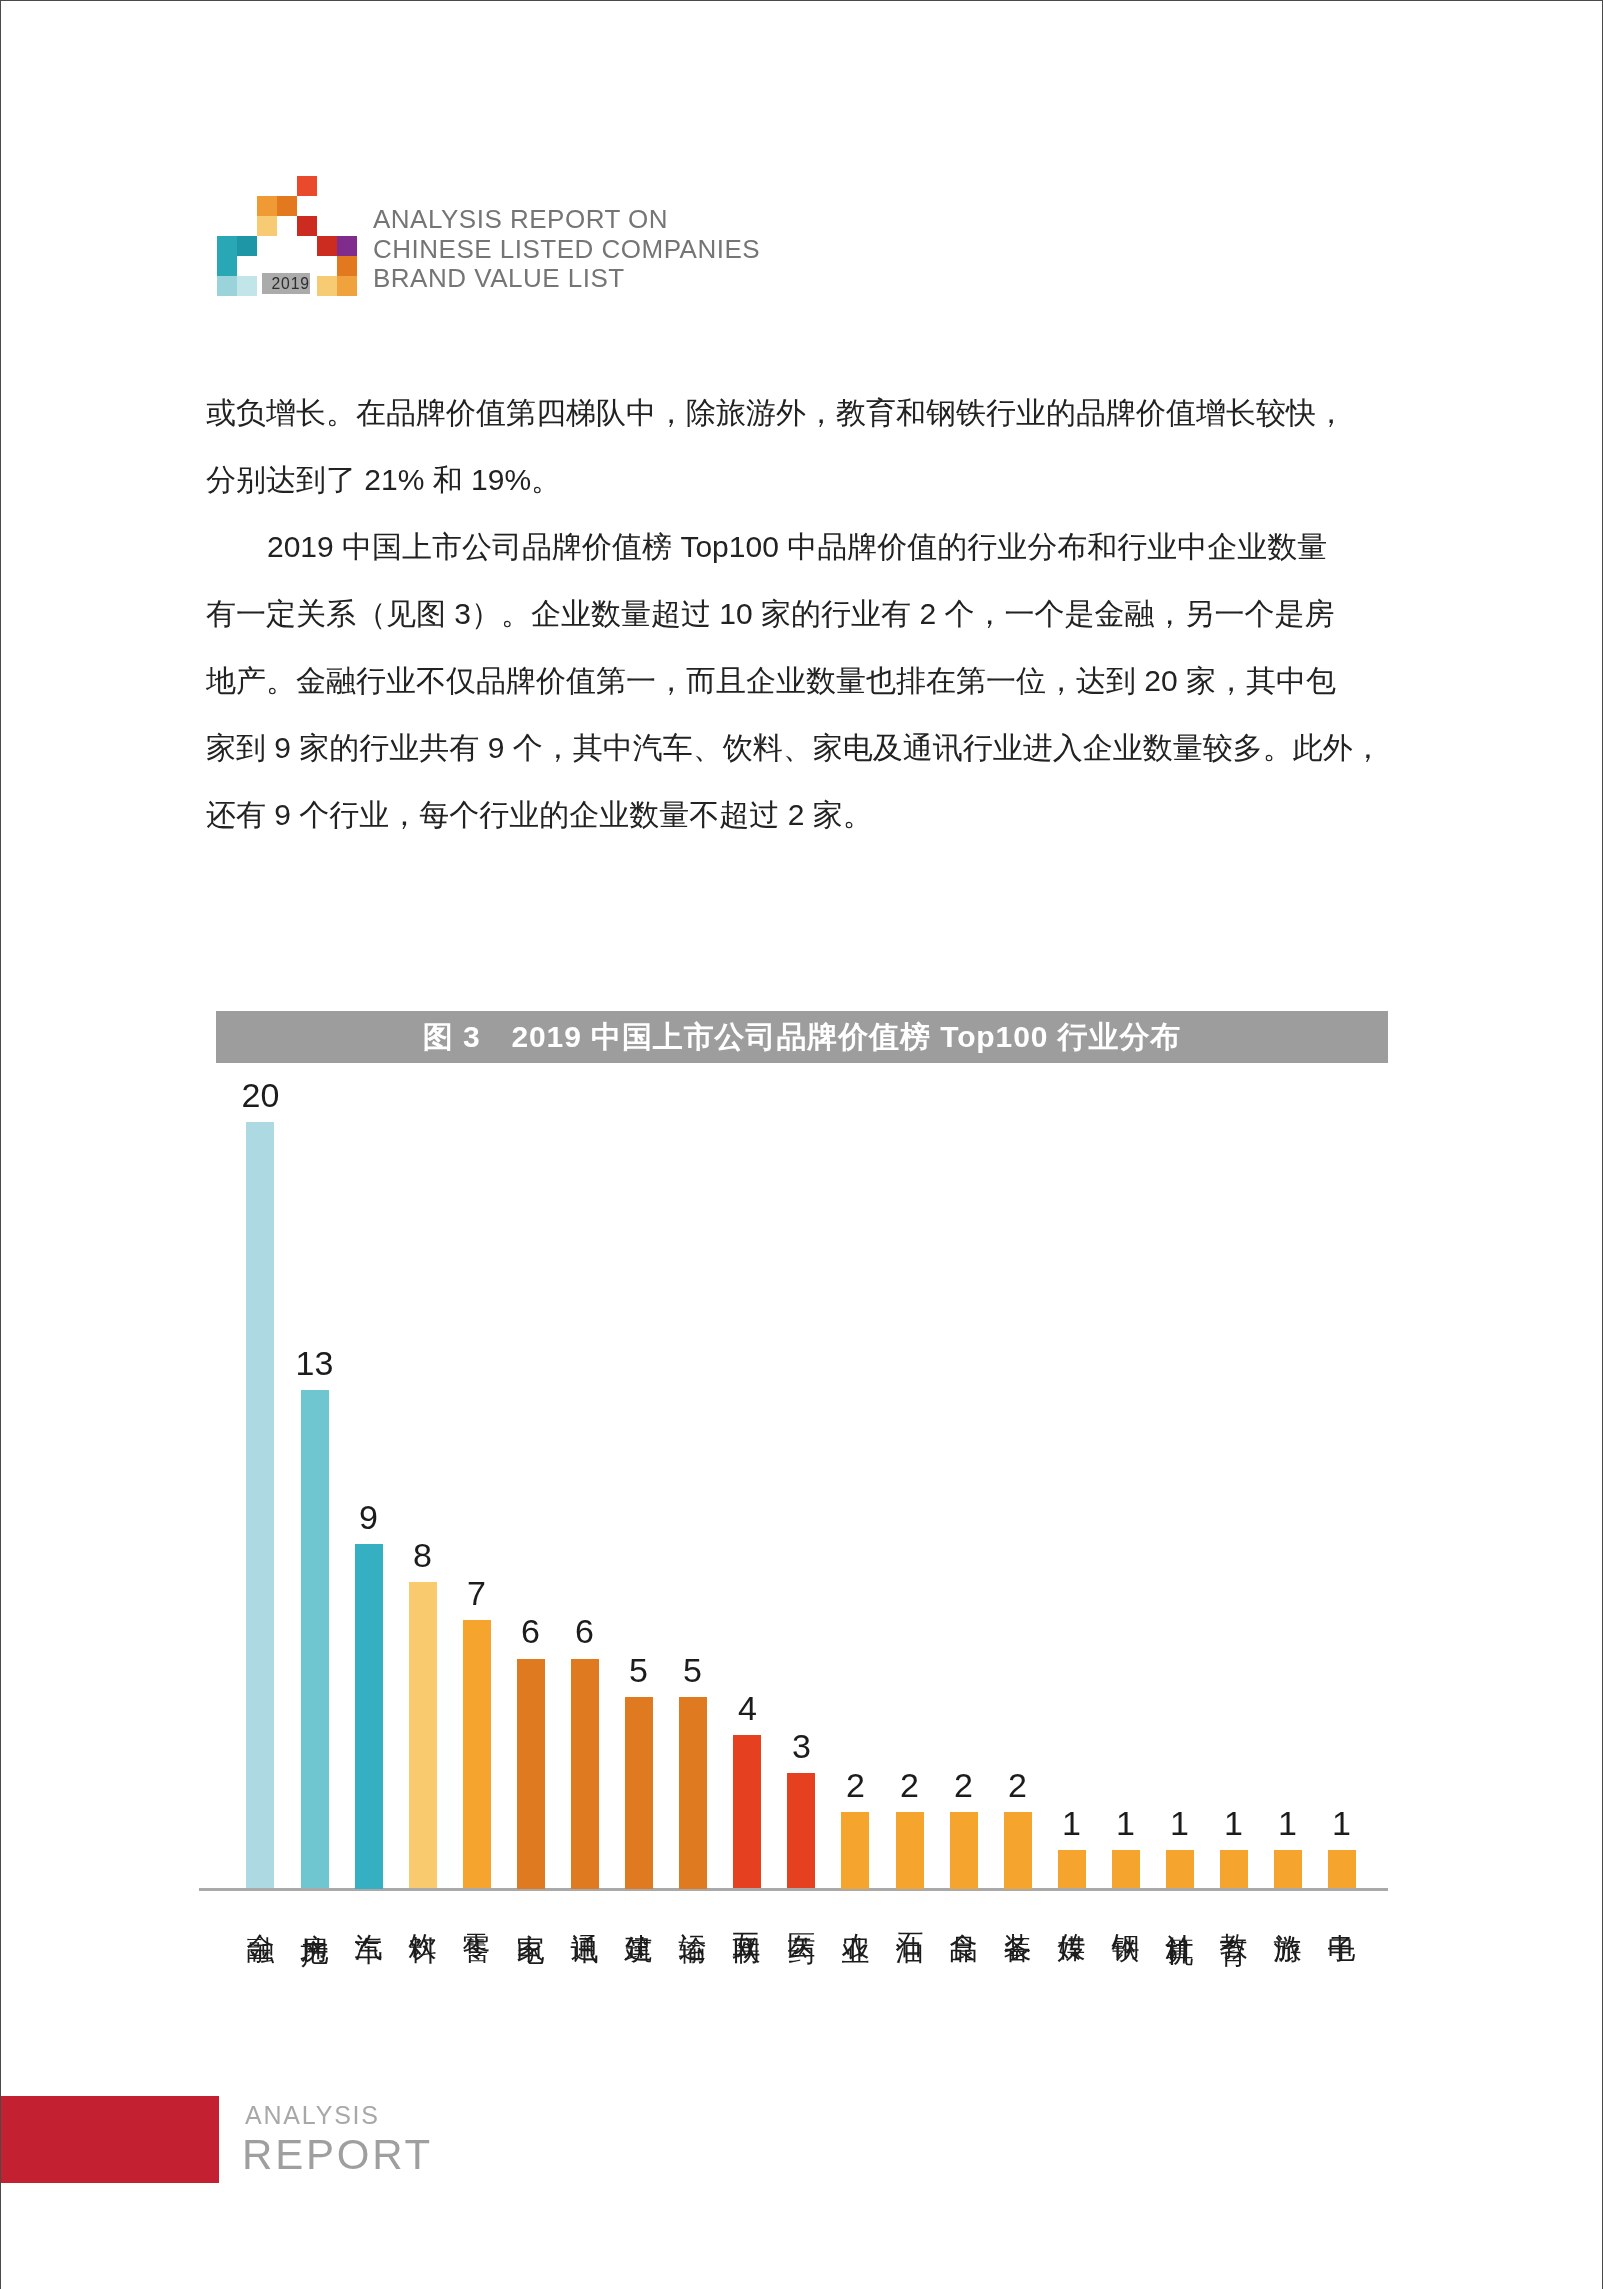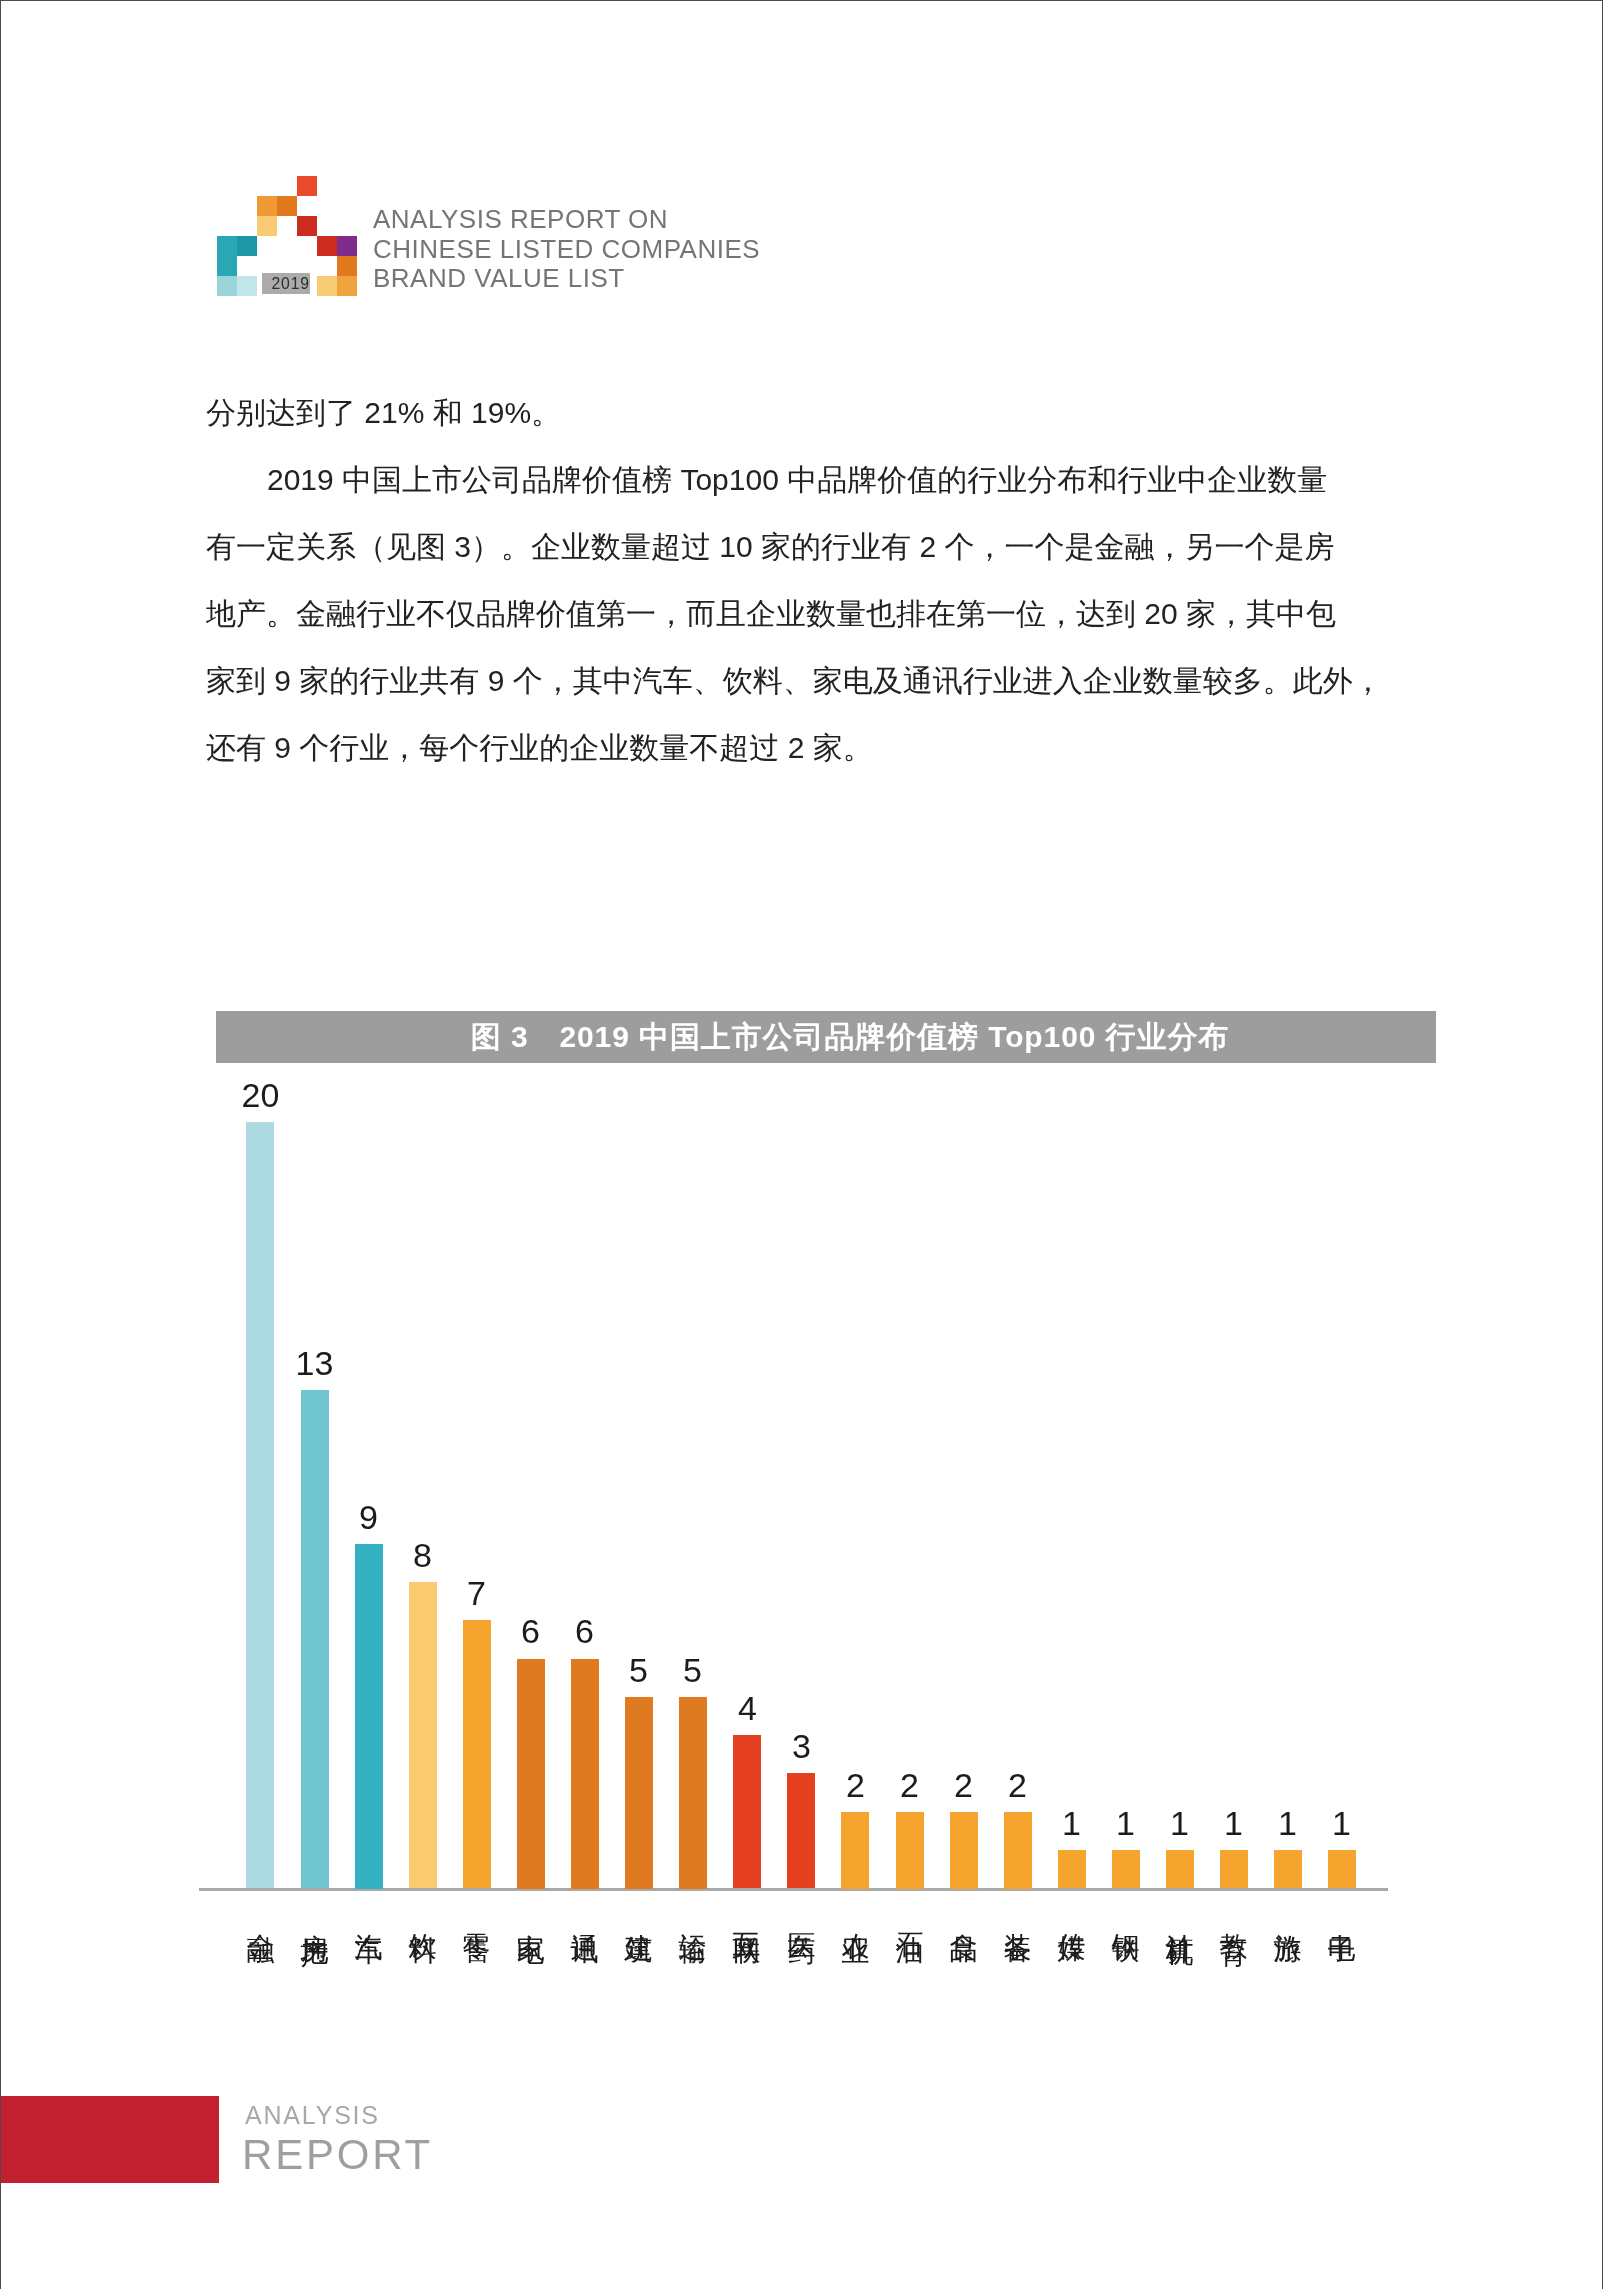--- a/index.html
+++ b/index.html
@@ -31,21 +31,20 @@
     color:#222222;font-size:30px;
   }
   .bodyline{height:67px;line-height:67px;white-space:nowrap;}
   .indent{text-indent:61px;}
   
   .figure-titlebar{
     position:absolute;left:215px;top:1010px;width:1172px;height:52px;
     background:#9d9d9d;color:#ffffff;
     font-size:30px;font-weight:bold;line-height:52px;text-align:center;
     letter-spacing:0.9px;
-    padding-left:48px;
   }
   
   .chart{position:absolute;left:0;top:0;width:1603px;height:2290px;pointer-events:none;}
   .axis-line{position:absolute;left:198px;top:1887px;width:1189px;height:2.8px;background:#a9a9a9;}
   .bar{position:absolute;width:28px;}
   .bar-value{
     position:absolute;width:83px;text-align:center;
     font-size:34px;color:#1c1c1c;
   }
   .bar-cat{
@@ -92,20 +91,21 @@
       <span>2019</span>
     </div>
     <div class="logo-title">
       <div>ANALYSIS REPORT ON</div>
       <div>CHINESE LISTED COMPANIES</div>
       <div>BRAND VALUE LIST</div>
     </div>
   </div>
 
   <div class="bodytext">
+    <div class="bodyline">或负增长。在品牌价值第四梯队中，除旅游外，教育和钢铁行业的品牌价值增长较快，</div>
     <div class="bodyline">分别达到了 21% 和 19%。</div>
     <div class="bodyline indent">2019 中国上市公司品牌价值榜 Top100 中品牌价值的行业分布和行业中企业数量</div>
     <div class="bodyline">有一定关系（见图 3）。企业数量超过 10 家的行业有 2 个，一个是金融，另一个是房</div>
     <div class="bodyline">地产。金融行业不仅品牌价值第一，而且企业数量也排在第一位，达到 20 家，其中包</div>
     <div class="bodyline">家到 9 家的行业共有 9 个，其中汽车、饮料、家电及通讯行业进入企业数量较多。此外，</div>
     <div class="bodyline">还有 9 个行业，每个行业的企业数量不超过 2 家。</div>
   </div>
 
   <div class="figure-titlebar">
     <span>图 3　2019 中国上市公司品牌价值榜 Top100 行业分布</span>

